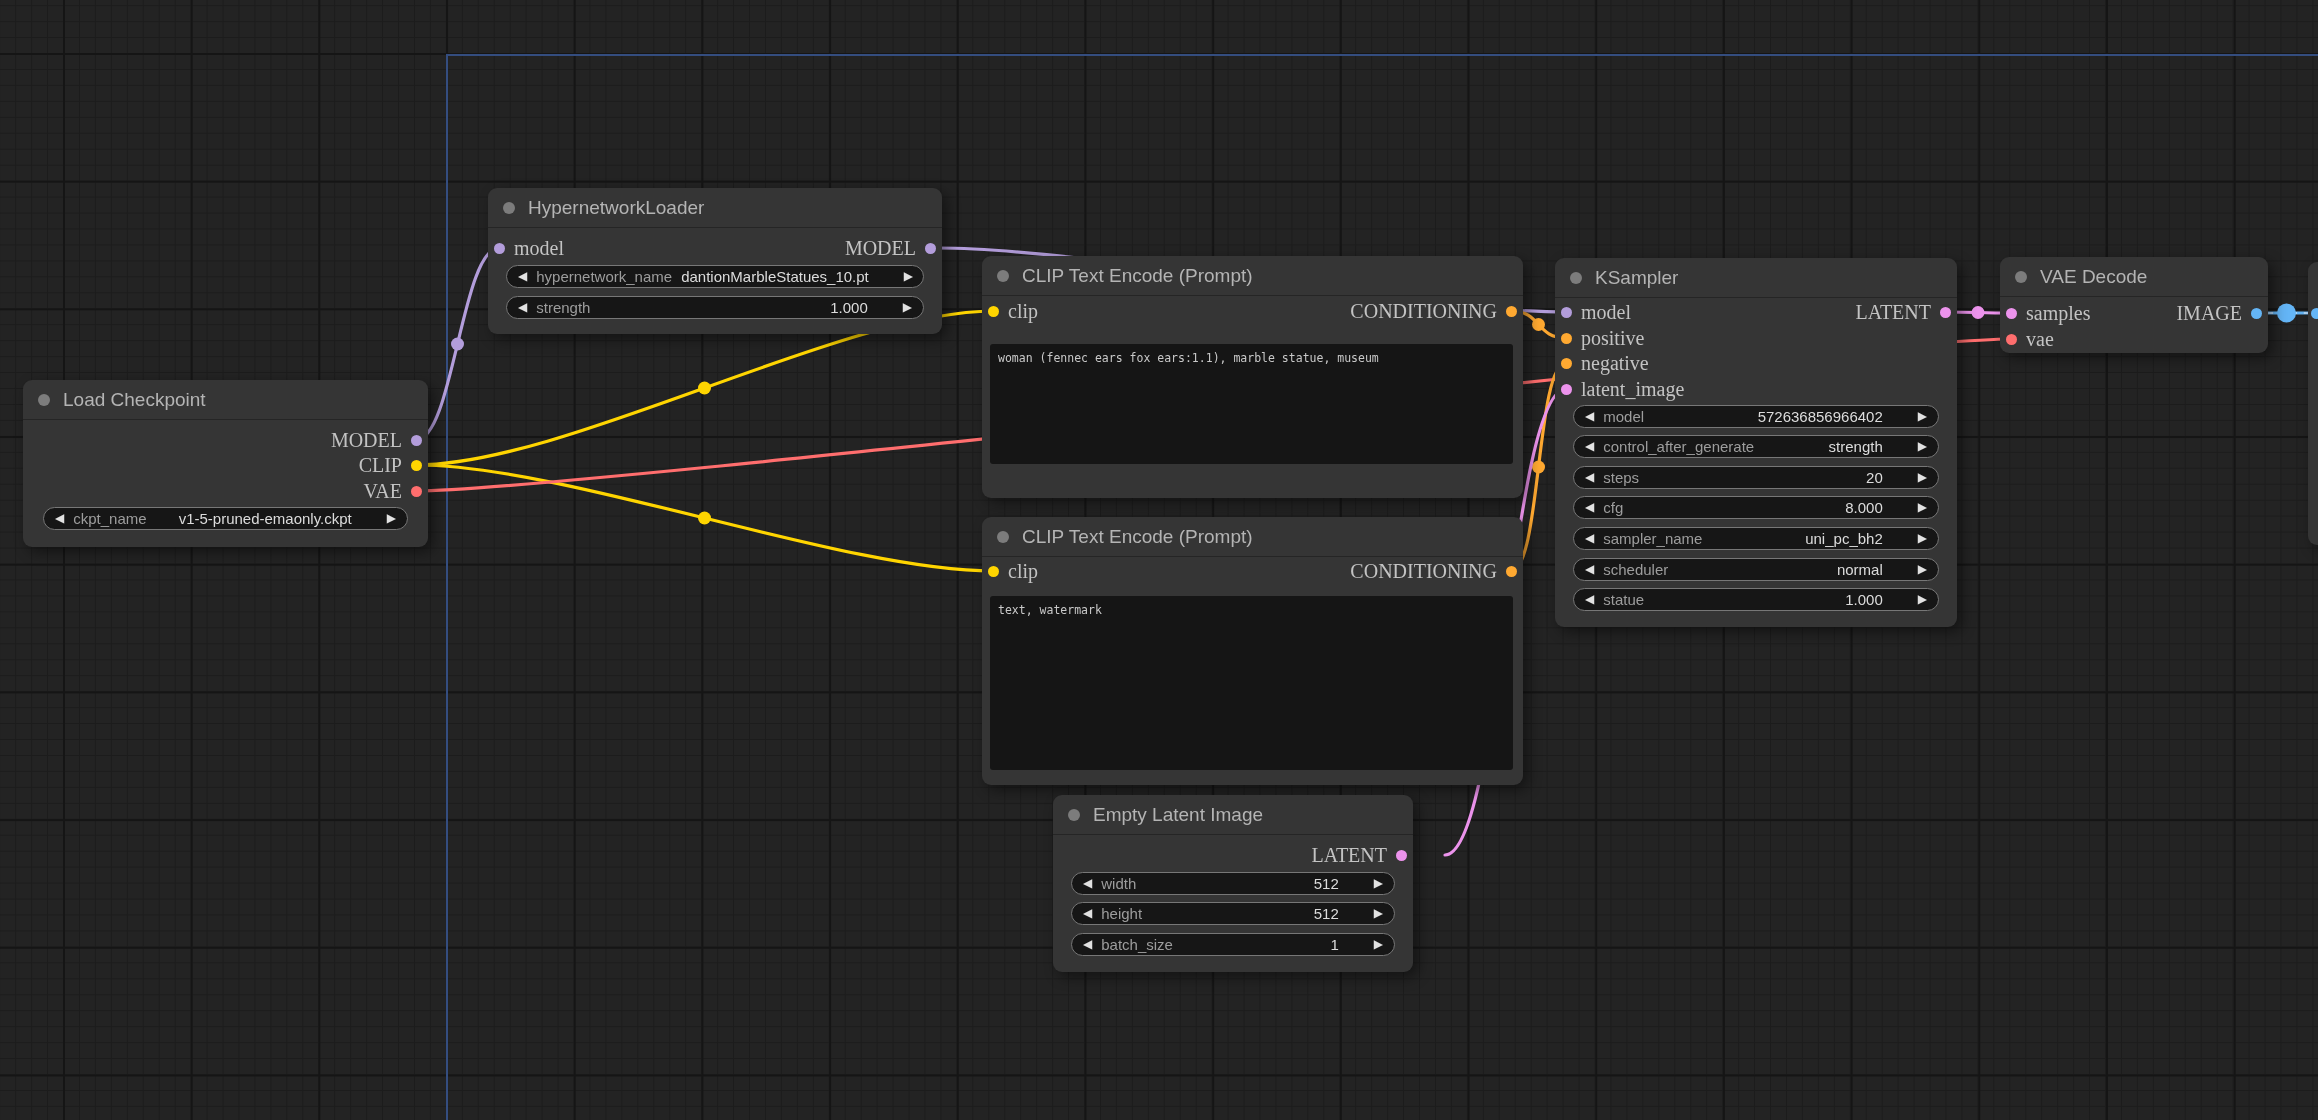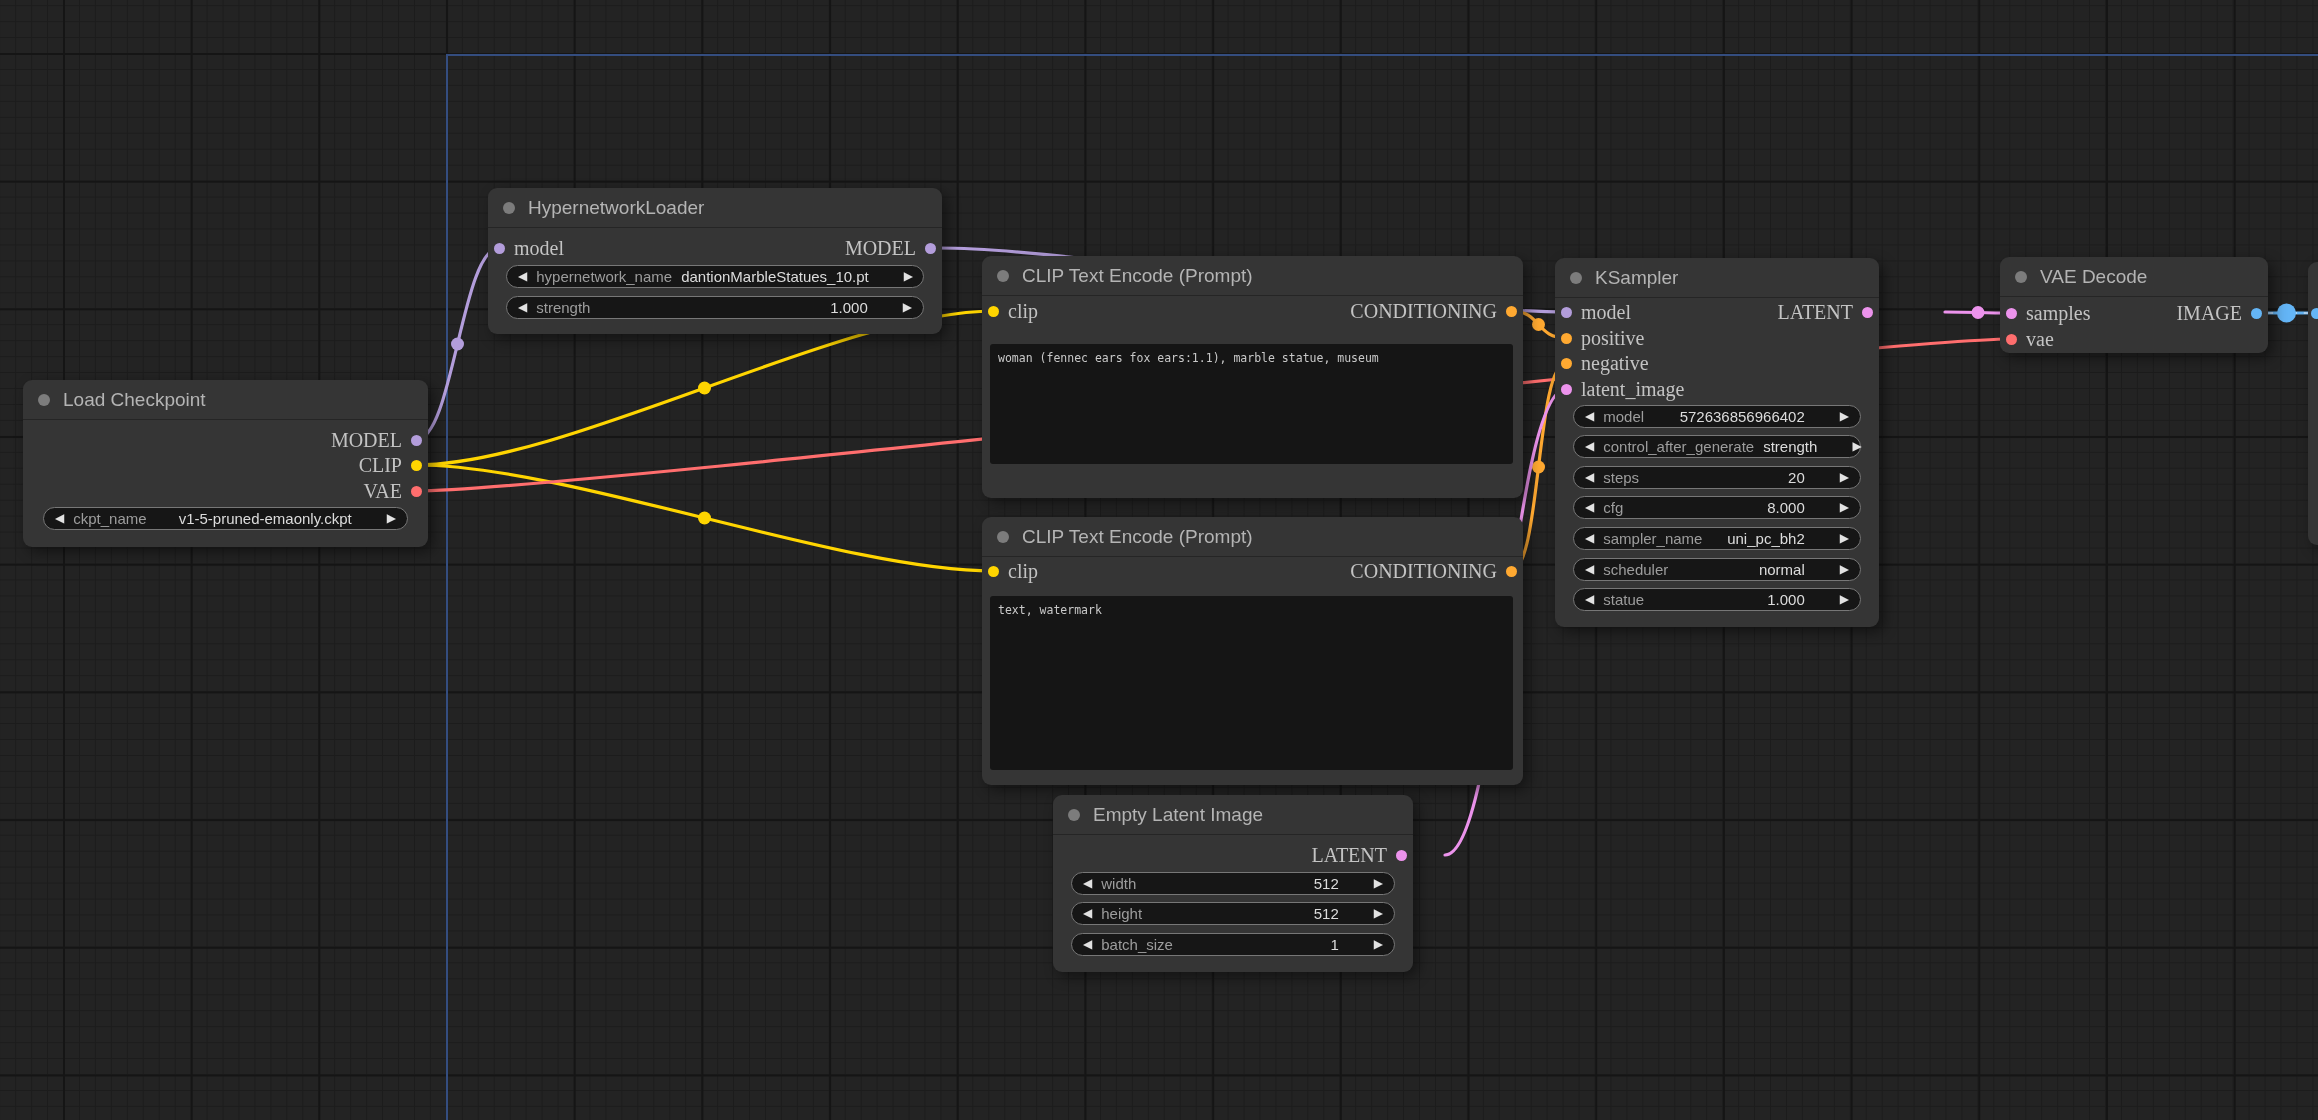--- a/index.html
+++ b/index.html
@@ -168,21 +168,21 @@
           <span>clip</span>
         </span>
       <span class="grp rgt">
           <span>CONDITIONING</span>
           <span class="sdot d-cond"></span>
         </span>
     </div>
     <div class="prompt" style="top:79px;height:174px">text, watermark</div>
   </div>
 
-  <div class="node" style="left:1555px;top:258px;width:324px;height:369px">
+  <div class="node" style="left:1555px;top:258px;width:402px;height:369px">
     <div class="ntitle">
       <span class="tdot"></span>
       <span>KSampler</span>
     </div>
     <div class="slot" style="top:41px">
       <span class="grp lft">
           <span class="sdot d-model"></span>
           <span>model</span>
         </span>
       <span class="grp rgt">

